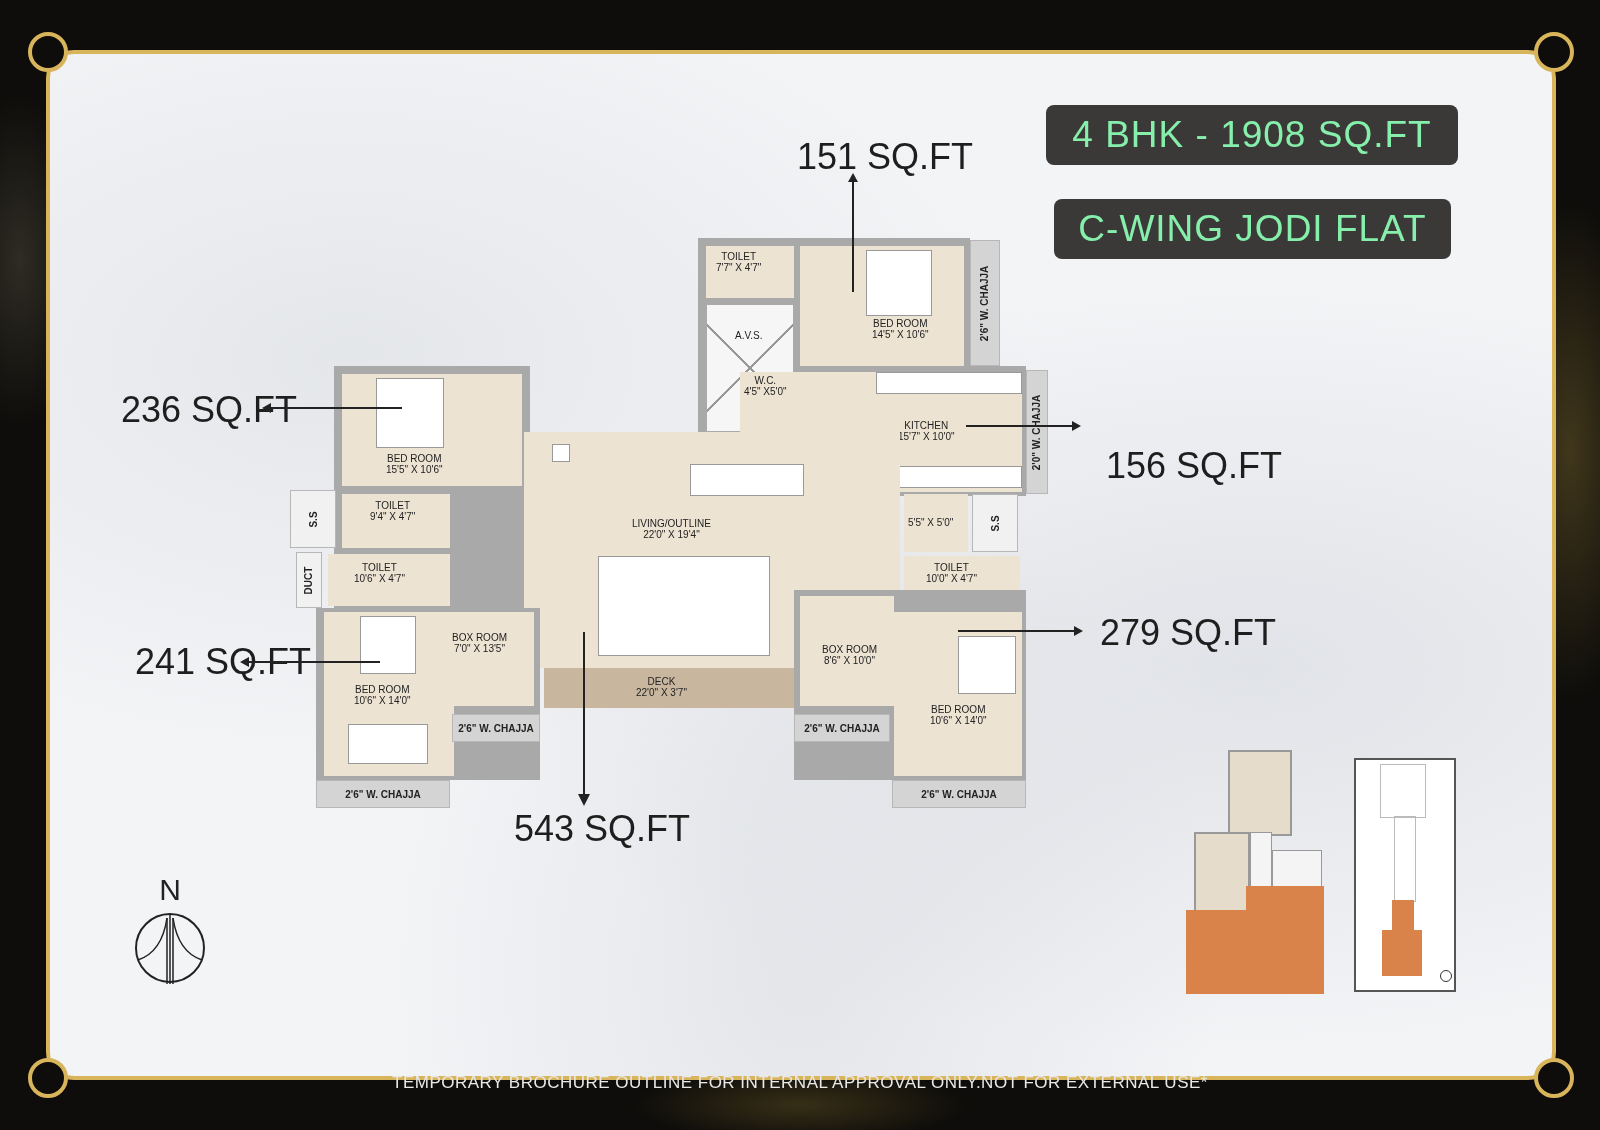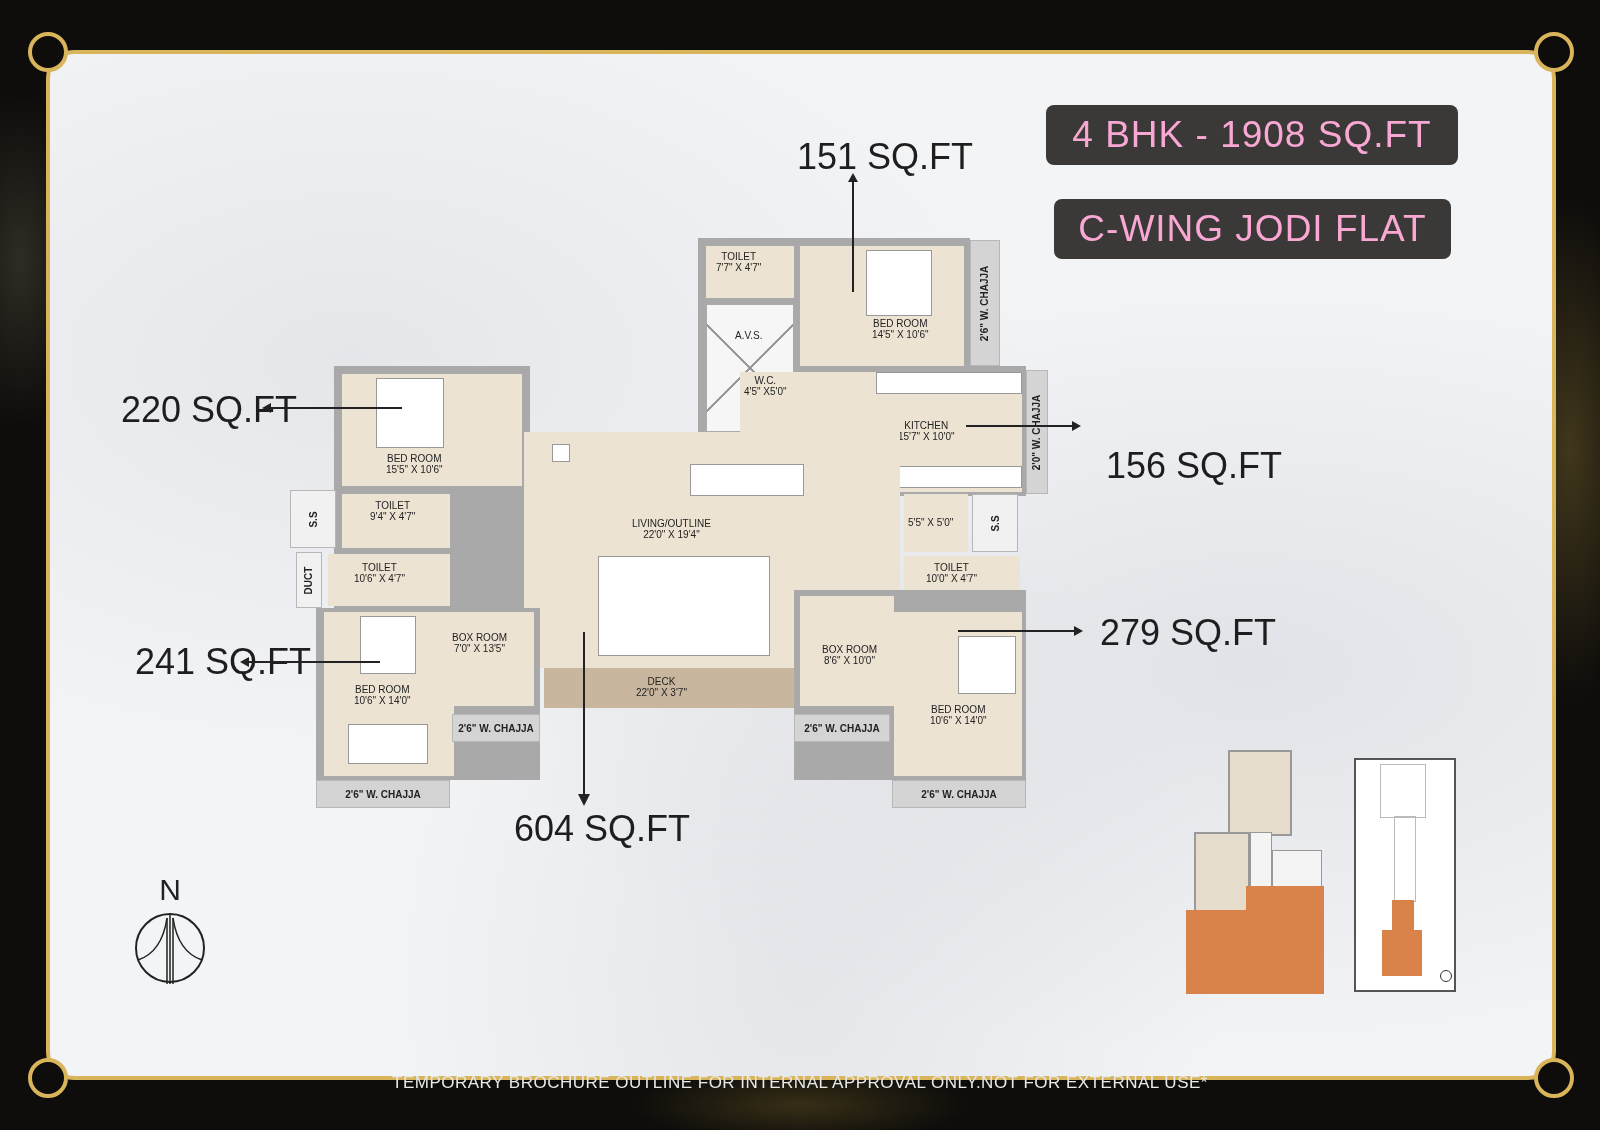--- a/index.html
+++ b/index.html
@@ -8,21 +8,21 @@
   .bg-vein{position:absolute;border-radius:50%;opacity:.55;filter:blur(2px);}
   .frame{position:absolute;left:46px;top:50px;width:1510px;height:1030px;
     background:#f3f4f6;border:4px solid #d8b45a;box-sizing:border-box;
     border-radius:28px;
     background-image:
       radial-gradient(ellipse at 20% 30%, rgba(200,205,212,.35) 0, transparent 40%),
       radial-gradient(ellipse at 80% 60%, rgba(190,195,205,.35) 0, transparent 45%),
       radial-gradient(ellipse at 50% 90%, rgba(210,212,218,.45) 0, transparent 40%);
   }
   .corner{position:absolute;width:40px;height:40px;background:#0e0d0b;border:4px solid #d8b45a;border-radius:50%;box-sizing:border-box;}
-  .badge{position:absolute;background:#3a3937;color:#f9a8d4;border-radius:8px;
+  .badge{position:absolute;background:#3a3937;color:#86efac;border-radius:8px;
     font-size:37px;letter-spacing:1px;text-align:center;line-height:60px;height:60px;}
   .area-label{position:absolute;font-size:36px;color:#1e1e1e;white-space:nowrap;}
   .arrow-h,.arrow-v{position:absolute;background:#222;}
   .arrow-h{height:2px;}
   .arrow-v{width:2px;}
   .ah{position:absolute;width:0;height:0;}
   .room{position:absolute;background:#ede3d3;}
   .wall{position:absolute;background:#a9a9a9;}
   .chajja{position:absolute;background:#d4d4d4;border:1px solid #b7b7b7;font-size:10px;color:#222;
     display:flex;align-items:center;justify-content:center;box-sizing:border-box;font-weight:bold;}
@@ -166,37 +166,37 @@
       <div>10'6" X 14'0"</div>
   </div>
   <div class="chajja" style="left:794px;top:714px;width:96px;height:28px;">2'6" W. CHAJJA</div>
   <div class="chajja" style="left:892px;top:780px;width:134px;height:28px;">2'6" W. CHAJJA</div>
 </div>
 
 <div class="area-label" style="left:797px;top:136px;">151 SQ.FT</div>
 <div class="arrow-v" style="left:852px;top:180px;height:112px;"></div>
 <div class="ah" style="left:848px;top:173px;border-left:5px solid transparent;border-right:5px solid transparent;border-bottom:9px solid #222;"></div>
 
-<div class="area-label" style="left:121px;top:389px;">220 SQ.FT</div>
+<div class="area-label" style="left:121px;top:389px;">236 SQ.FT</div>
 <div class="arrow-h" style="left:268px;top:407px;width:134px;"></div>
 <div class="ah" style="left:262px;top:403px;border-top:5px solid transparent;border-bottom:5px solid transparent;border-right:9px solid #222;"></div>
 
 <div class="area-label" style="left:1106px;top:407px;margin-top:38px;">156 SQ.FT</div>
 <div class="arrow-h" style="left:966px;top:425px;width:108px;"></div>
 <div class="ah" style="left:1072px;top:421px;border-top:5px solid transparent;border-bottom:5px solid transparent;border-left:9px solid #222;"></div>
 
 <div class="area-label" style="left:1100px;top:612px;">279 SQ.FT</div>
 <div class="arrow-h" style="left:958px;top:630px;width:118px;"></div>
 <div class="ah" style="left:1074px;top:626px;border-top:5px solid transparent;border-bottom:5px solid transparent;border-left:9px solid #222;"></div>
 
 <div class="area-label" style="left:100px;top:641px;margin-left:35px;">241 SQ.FT</div>
 <div class="arrow-h" style="left:246px;top:661px;width:134px;"></div>
 <div class="ah" style="left:240px;top:657px;border-top:5px solid transparent;border-bottom:5px solid transparent;border-right:9px solid #222;"></div>
 
-<div class="area-label" style="left:514px;top:808px;">604 SQ.FT</div>
+<div class="area-label" style="left:514px;top:808px;">543 SQ.FT</div>
 <div class="arrow-v" style="left:583px;top:632px;height:164px;"></div>
 <div class="ah" style="left:578px;top:794px;border-left:6px solid transparent;border-right:6px solid transparent;border-top:12px solid #222;"></div>
 
 <div style="position:absolute;left:134px;top:874px;width:72px;height:110px;">
   <div style="text-align:center;font-size:30px;color:#222;line-height:32px;">N</div>
   <svg width="72" height="72" viewBox="0 0 72 72" style="position:absolute;left:0;top:38px;">
     <circle cx="36" cy="36" r="34" fill="none" stroke="#222" stroke-width="2"></circle>
     <path d="M36 2 L36 72 M33 6 L33 72 M39 6 L39 72" stroke="#222" stroke-width="1.5"></path>
     <path d="M33 6 Q28 40 4 48 M39 6 Q44 40 68 48" fill="none" stroke="#222" stroke-width="1.5"></path>
   </svg>

